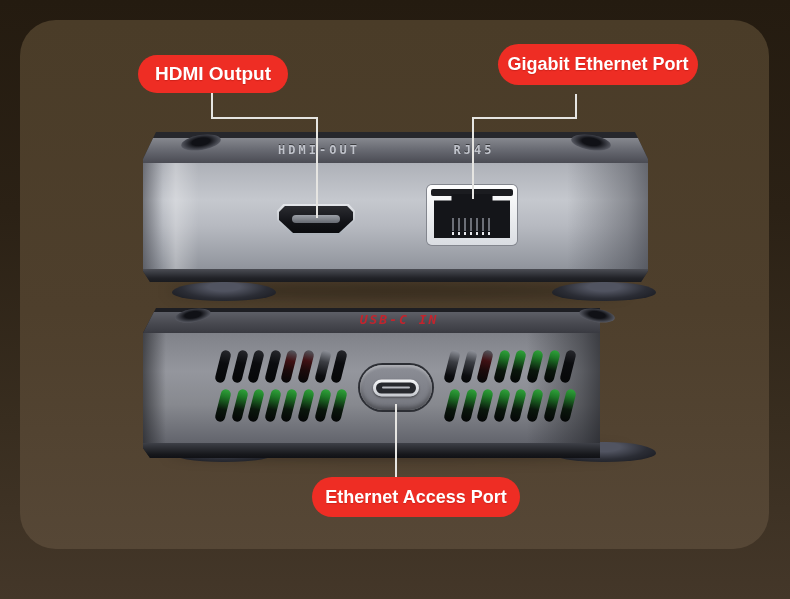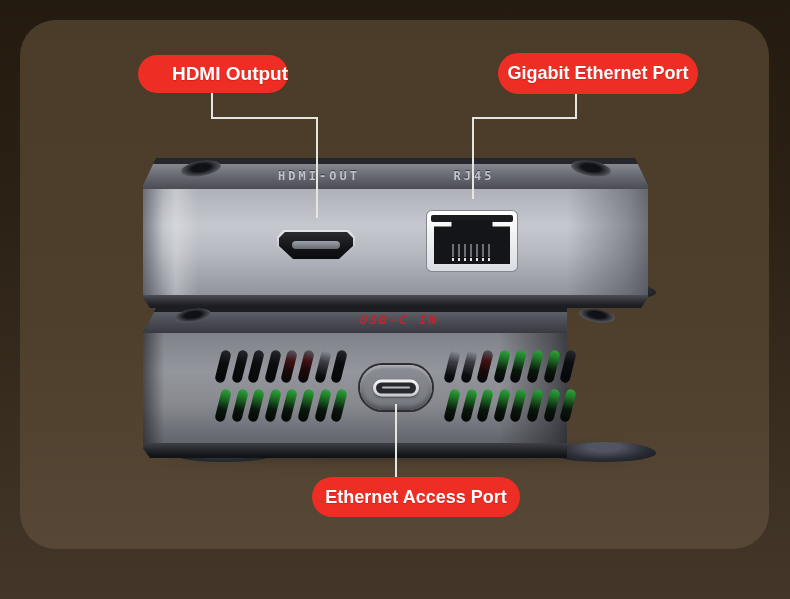--- a/index.html
+++ b/index.html
@@ -13,40 +13,40 @@
     background:linear-gradient(180deg,var(--panel-bg-top,#4a3c28) 0%,#4e3f2c 55%,var(--panel-bg-bottom,#564736) 100%);
     z-index:0;
   }
   
   .callout{
     position:absolute;z-index:5;display:flex;align-items:center;justify-content:center;
     background:var(--callout-bg,#ee2d24);color:var(--callout-text,#fff);
     font-weight:bold;white-space:nowrap;border-radius:22px;
     text-shadow:0 1px 1px rgba(120,0,0,.25);
   }
-  #callout-hdmi{left:138px;top:55px;width:150px;height:38px;font-size:19px;justify-content:flex-end;}
-  #callout-ethernet{left:498px;top:53px;width:200px;height:41px;font-size:18px;}
+  #callout-hdmi{left:138px;top:55px;width:150px;height:38px;font-size:19px;}
+  #callout-ethernet{left:498px;top:44px;width:200px;height:41px;font-size:18px;}
   #callout-usbc{left:312px;top:477px;width:208px;height:40px;font-size:18px;}
   
   .line{position:absolute;background:var(--leader-line,#e6e5e2);z-index:4;}
   
   .device{position:absolute;z-index:2;}
   .screw{
     position:absolute;border-radius:50%;
     background:radial-gradient(ellipse at 50% 45%,#101116 0 32%,#3e4048 58%,#5f616a 76%,#303publi240 100%);
     background:radial-gradient(ellipse at 50% 45%,#101116 0 32%,#3e4048 58%,#5f616a 76%,#303240 100%);
   }
   .foot{
     position:absolute;z-index:1;border-radius:50% / 58% 58% 46% 46%;
     background:radial-gradient(ellipse at 50% 25%,#515461 0 22%,#2b2d35 58%,#15161b 100%);
   }
   .device-shadow{position:absolute;z-index:1;background:rgba(10,8,4,.38);filter:blur(7px);border-radius:50%;}
   
   #device-top{
-    left:143px;top:158px;width:505px;height:150px;
+    left:143px;top:132px;width:505px;height:150px;
     clip-path:polygon(13px 0,492px 0,505px 27px,505px 139px,498px 150px,7px 150px,0 139px,0 27px);
     background:#26272c;
   }
   .d1-bevel{position:absolute;left:0;right:0;top:6px;height:25px;
     background:linear-gradient(180deg,#86888f 0%,#696b73 45%,#4a4b53 100%);}
   .d1-face{position:absolute;left:0;right:0;top:31px;height:106px;
     background:linear-gradient(180deg,#aeb1b8 0%,#c5c8ce 35%,#b6b9c0 60%,#90949c 100%);}
   .d1-face::after{content:"";position:absolute;inset:0;
     background:linear-gradient(90deg,rgba(50,52,60,.55) 0,rgba(50,52,60,0) 4%,rgba(255,255,255,.28) 6.5%,rgba(255,255,255,0) 11%,rgba(0,0,0,0) 84%,rgba(50,52,60,.4) 96%,rgba(50,52,60,.6) 100%);}
   .d1-bottom{position:absolute;left:0;right:0;bottom:0;height:13px;
@@ -73,20 +73,21 @@
     clip-path:polygon(23% 0,77% 0,77% 15%,100% 15%,100% 100%,0 100%,0 15%,23% 15%);}
   .rj45-pins{position:absolute;left:24%;right:24%;top:54%;height:30%;
     background:repeating-linear-gradient(90deg,#6c6f77 0 2px,#141519 2px 6px);}
   .rj45-dots{position:absolute;left:24%;right:24%;top:87%;height:3px;
     background:repeating-linear-gradient(90deg,#e9eaee 0 2px,transparent 2px 6px);}
   
   #device-bottom{
     left:143px;top:308px;width:424px;height:150px;
     clip-path:polygon(13px 0,492px 0,505px 25px,505px 140px,498px 150px,7px 150px,0 140px,0 25px);
     background:#1d1e23;
+    padding-left:33px;
   }
   .d2-bevel{position:absolute;left:0;right:0;top:4px;height:21px;
     background:linear-gradient(180deg,#5d5f67 0%,#4a4b52 50%,#393a41 100%);}
   .d2-face{position:absolute;left:0;right:0;top:25px;height:110px;
     background:linear-gradient(180deg,#808289 0%,#94969d 35%,#87898f 65%,#62646c 100%);}
   .d2-face::after{content:"";position:absolute;inset:0;
     background:linear-gradient(90deg,rgba(22,23,27,.6) 0,rgba(22,23,27,0) 5%,rgba(0,0,0,0) 84%,rgba(22,23,27,.45) 96%,rgba(22,23,27,.65) 100%);}
   .d2-bottom{position:absolute;left:0;right:0;bottom:0;height:15px;
     background:linear-gradient(180deg,#3e4047 0%,#17181c 75%,#101115 100%);}
   .usbc-label{

